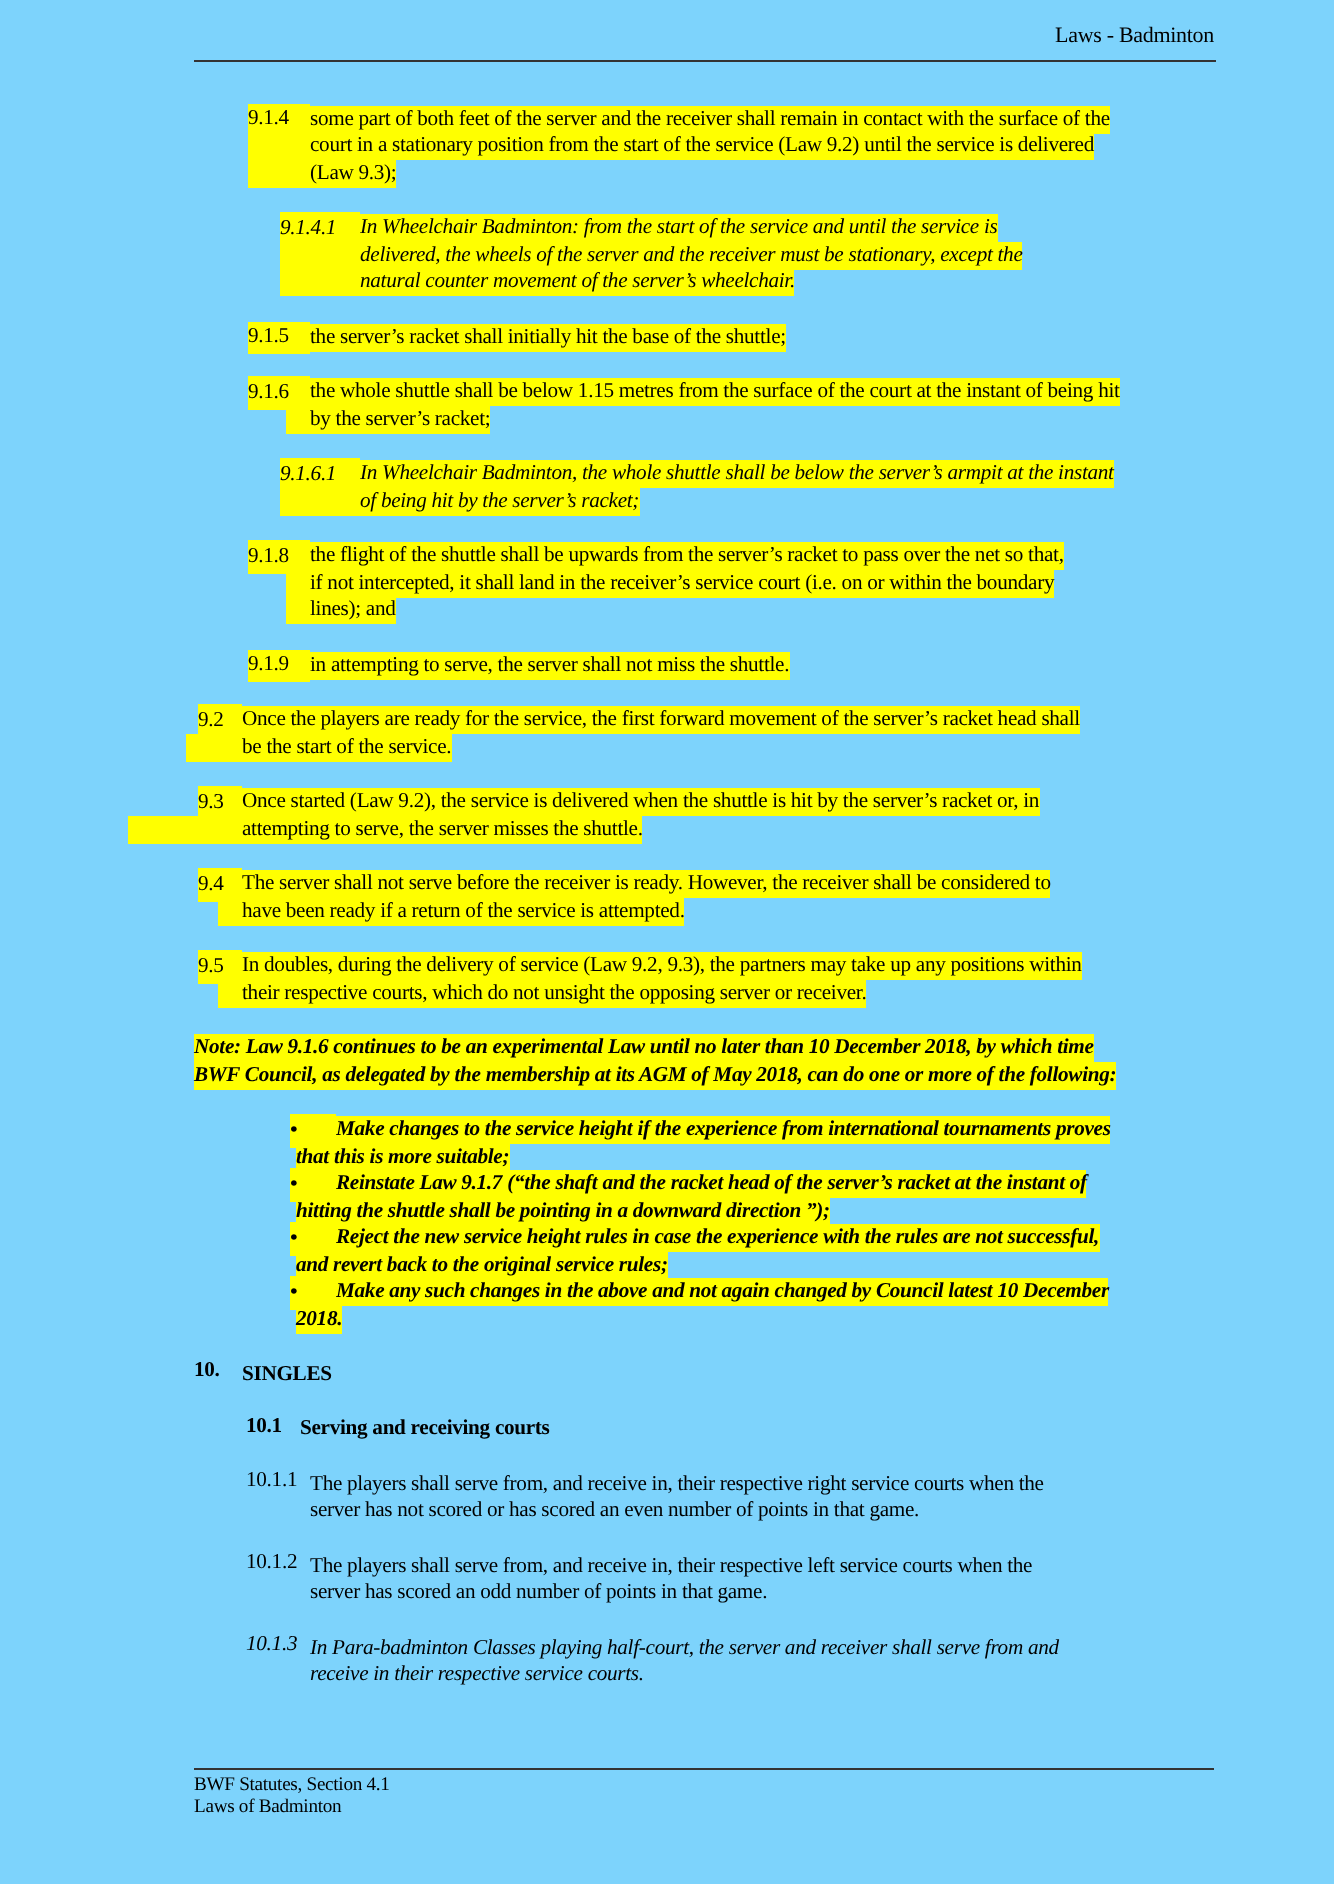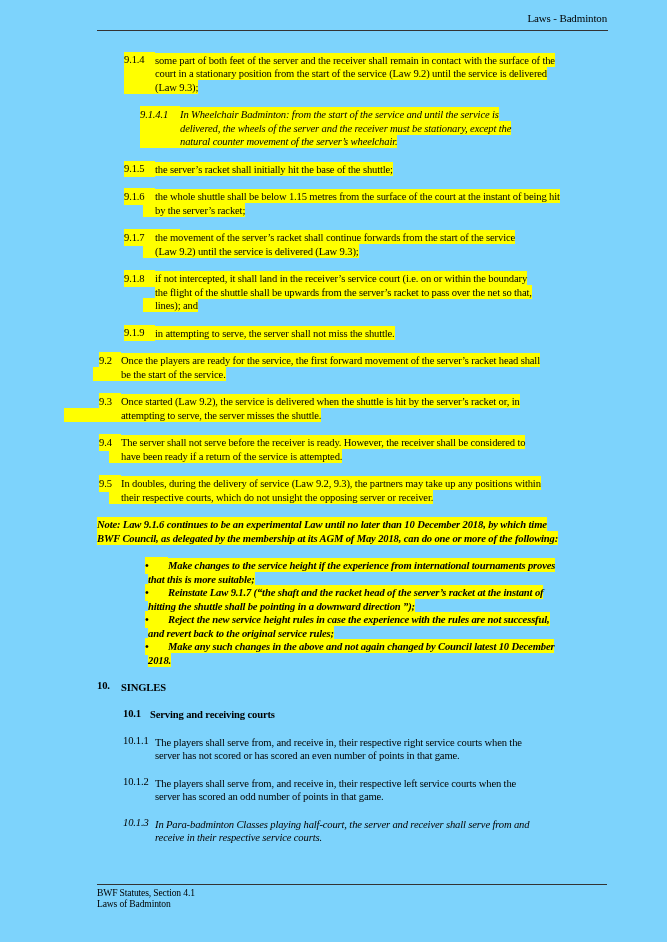--- a/index.html
+++ b/index.html
@@ -84,35 +84,35 @@
     <div class="item lvlA">
       <span class="num hl">9.1.6</span>
       <div class="lines">
         <div class="line"><span class="hl">the whole shuttle shall be below 1.15 metres from the surface of the court at the instant of being hit</span></div>
         <div class="line"><span class="hl x12">by the server’s racket;</span></div>
       </div>
     </div>
 
     <div class="item lvlB i">
       <span class="num hl">9.1.6.1</span>
+      <div class="lines">
+        <div class="line"><span class="hl">In Wheelchair Badminton, the whole shuttle shall be below the server’s armpit at the instant</span></div>
+        <div class="line"><span class="hl x40">of being hit by the server’s racket;</span></div>
+      </div>
     </div>
 
     <div class="item lvlA">
       <span class="num hl">9.1.7</span>
-      <div class="lines">
-        <div class="line"><span class="hl">the movement of the server’s racket shall continue forwards from the start of the service</span></div>
-        <div class="line"><span class="hl x12">(Law 9.2) until the service is delivered (Law 9.3);</span></div>
-      </div>
     </div>
 
     <div class="item lvlA">
       <span class="num hl">9.1.8</span>
       <div class="lines">
+        <div class="line"><span class="hl">the flight of the shuttle shall be upwards from the server’s racket to pass over the net so that,</span></div>
         <div class="line"><span class="hl x12">if not intercepted, it shall land in the receiver’s service court (i.e. on or within the boundary</span></div>
-        <div class="line"><span class="hl">the flight of the shuttle shall be upwards from the server’s racket to pass over the net so that,</span></div>
         <div class="line"><span class="hl x12">lines); and</span></div>
       </div>
     </div>
 
     <div class="item lvlA">
       <span class="num hl">9.1.9</span>
       <div class="lines">
         <div class="line"><span class="hl">in attempting to serve, the server shall not miss the shuttle.</span></div>
       </div>
     </div>

